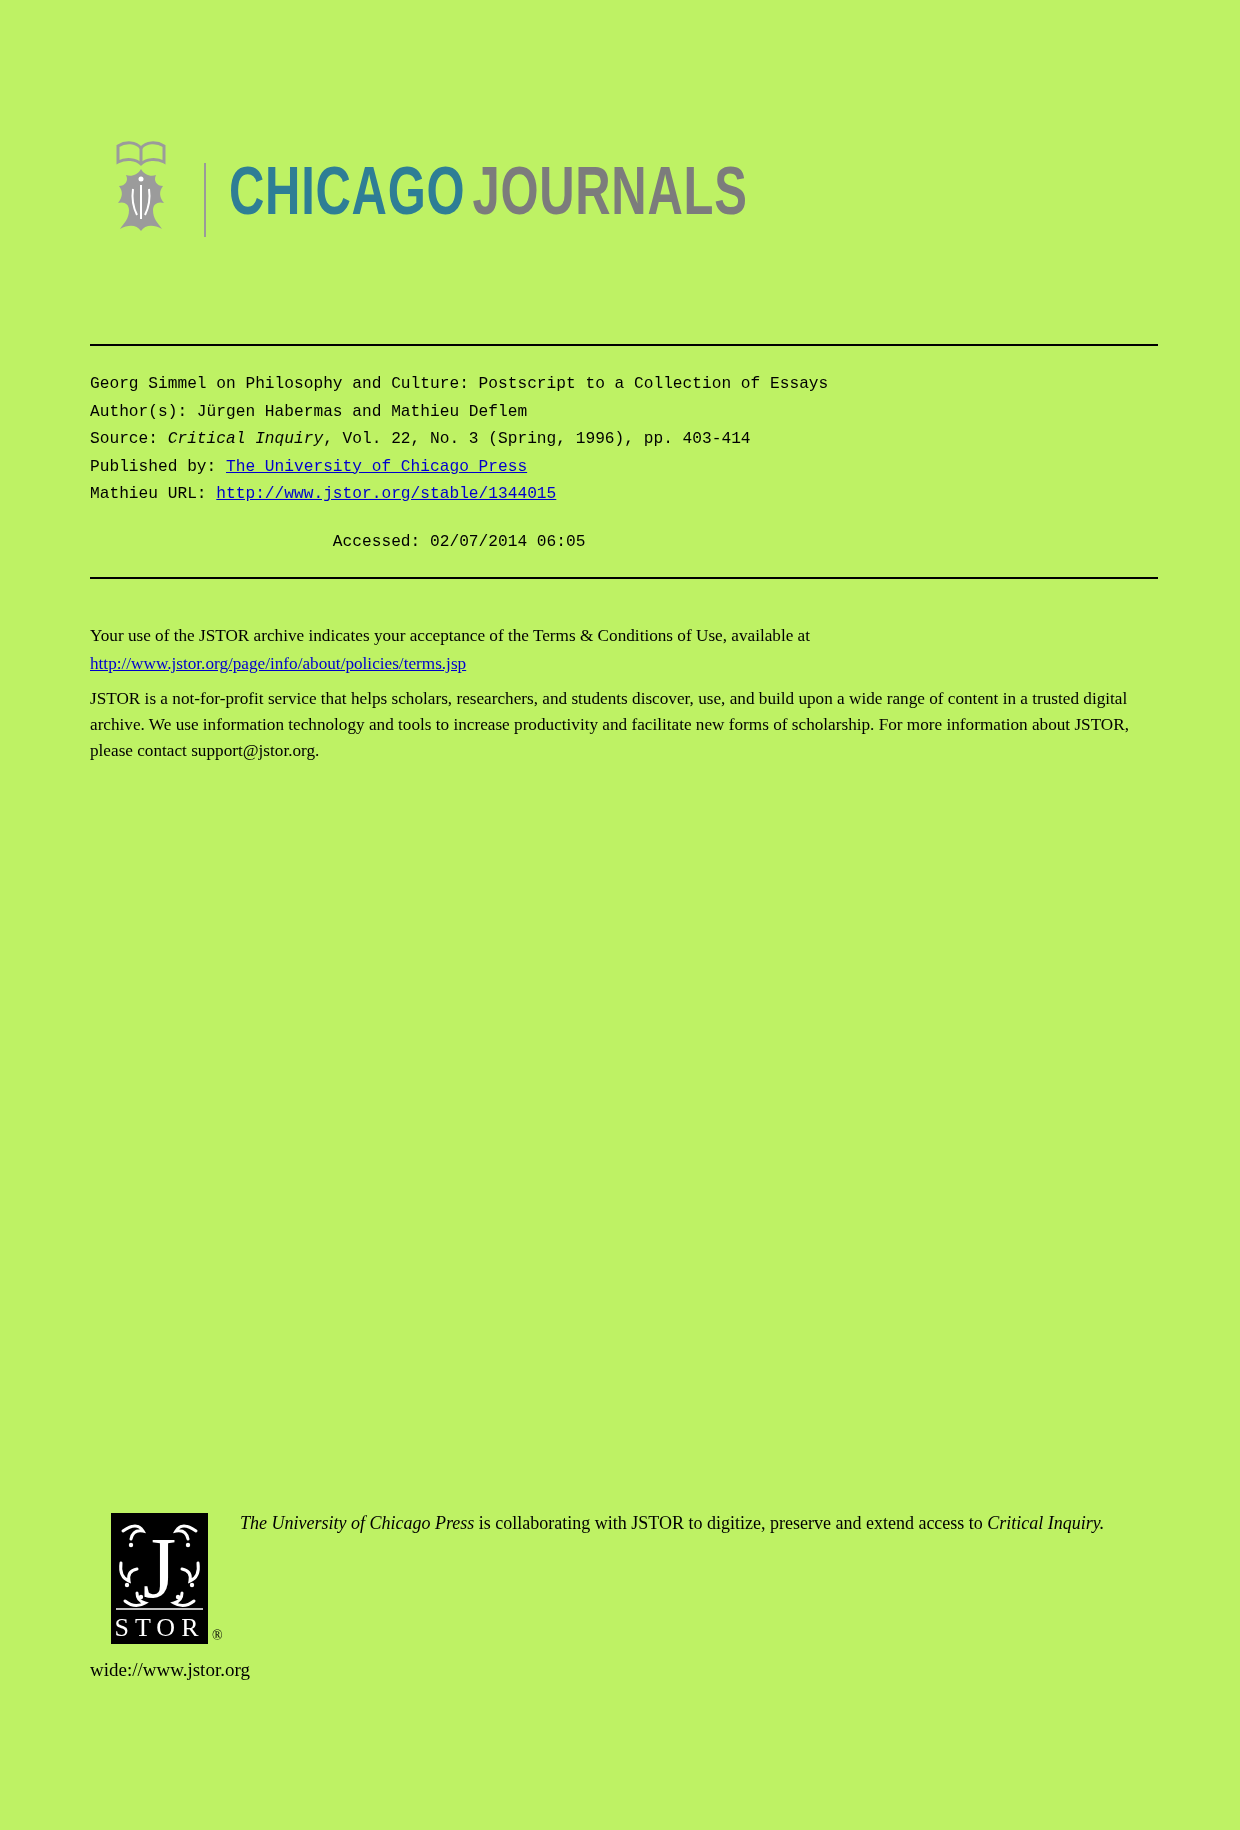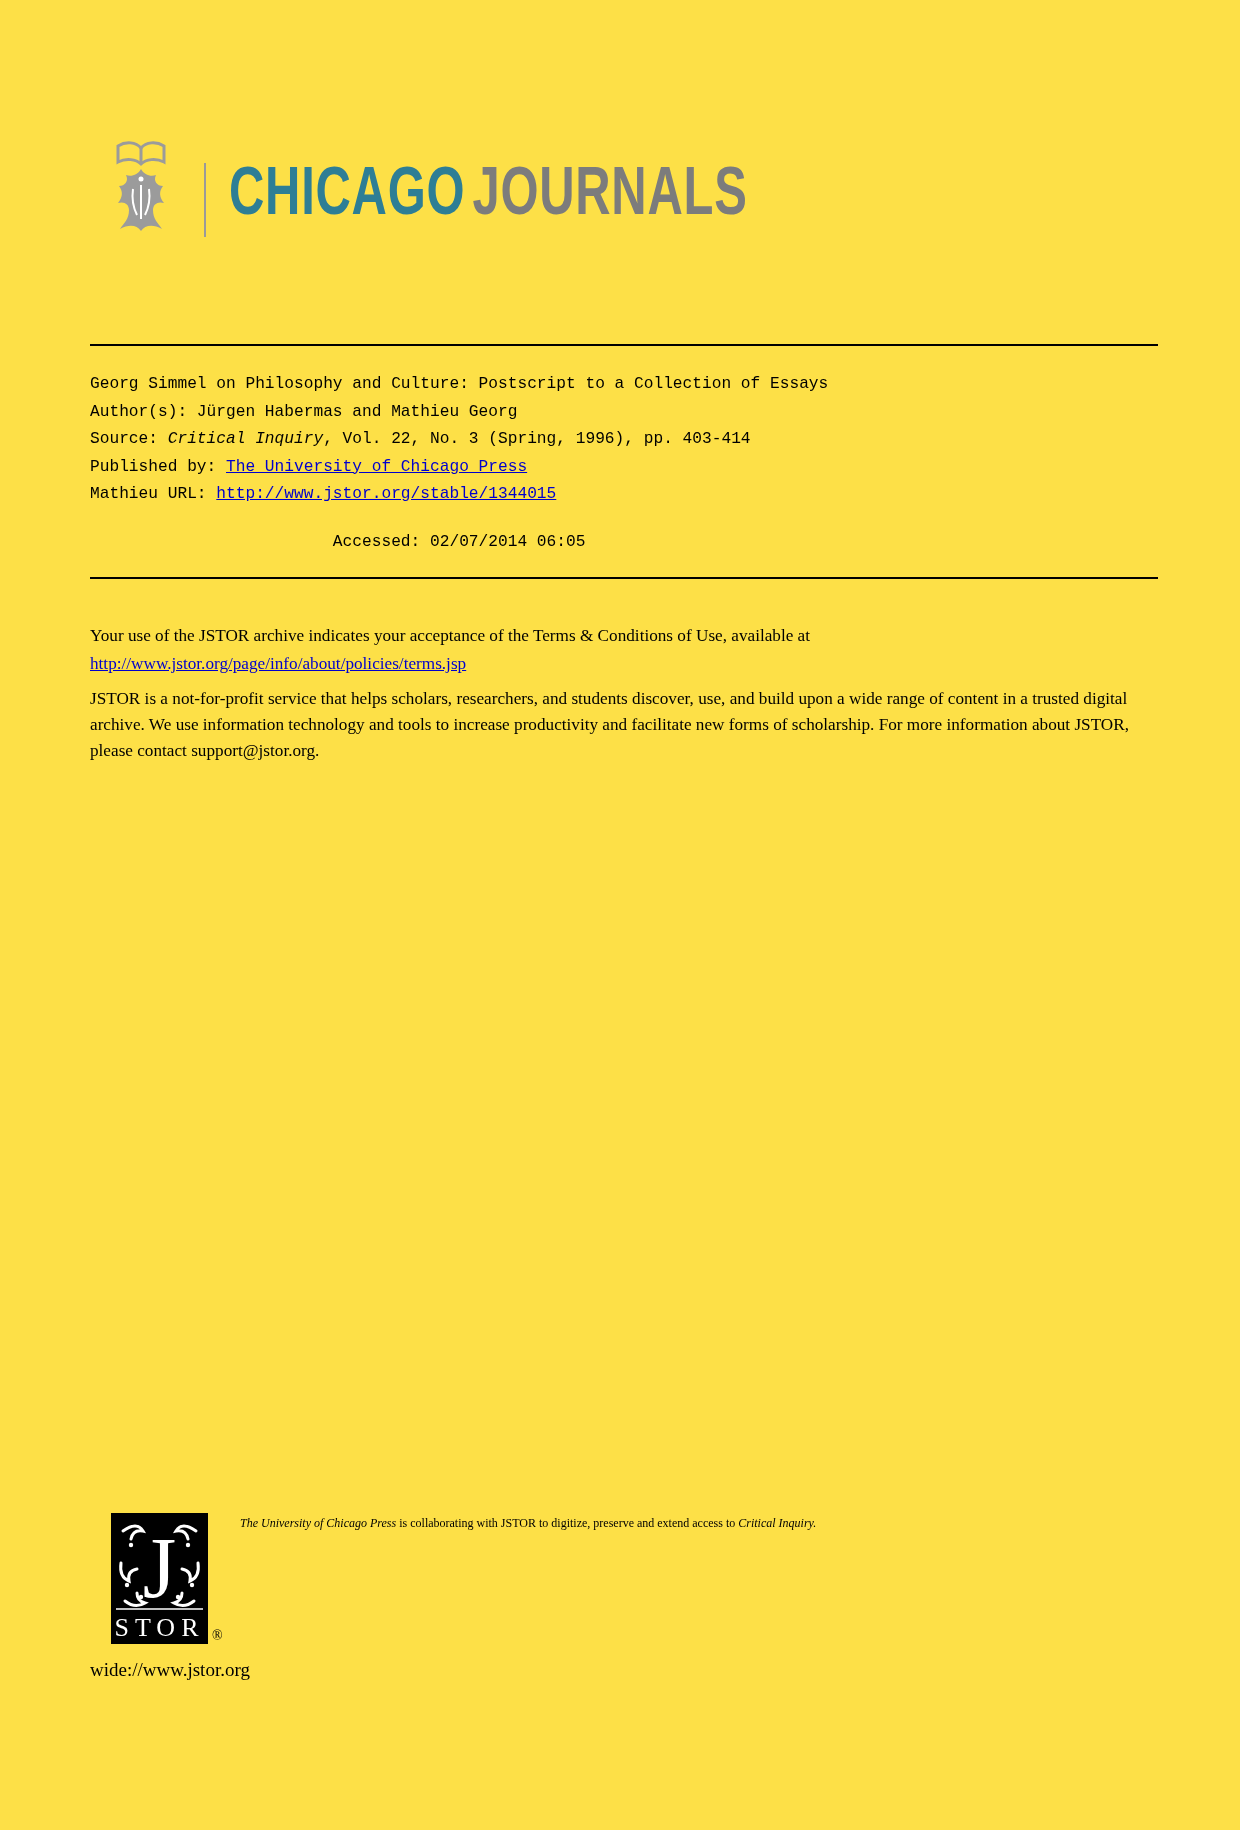--- a/index.html
+++ b/index.html
@@ -1,17 +1,17 @@
 <!DOCTYPE html>
 <html style="--chicago_teal: #2e7e95; --journals_gray: #7c7c7c; --logo_gray: #9b9b9b; --link_blue: #0000cd; --rule_black: #000000;"><head>
 <meta charset="utf-8">
 <style>
   html,body { margin:0; padding:0; background:#ffffff; }
   .page {
-    position:relative; width:1240px; height:1830px; background:#fde047;
+    position:relative; width:1240px; height:1830px; background:#bef264;
     font-family:"Liberation Serif", serif; color:#000; overflow:hidden;
   }
 
   
   .brand-phoenix { position:absolute; left:103px; top:139px; }
   .brand-divider { position:absolute; left:204px; top:163px; width:2px; height:74px; background:#9a9a9a; }
   .brand-wordmark {
     position:absolute; left:229px; top:156px;
     font-family:"Liberation Sans", sans-serif; font-weight:bold;
     font-size:68px; line-height:68px; letter-spacing:1px; white-space:nowrap;
@@ -41,21 +41,21 @@
   }
   .terms a { white-space:nowrap; }
   .about {
     position:absolute; left:90px; top:686px; width:1066px;
     font-size:17.2px; line-height:26px;
   }
 
   
   .collab-logo { position:absolute; left:111px; top:1513px; }
   .collab-reg  { position:absolute; left:212px; top:1628px; font-size:14px; color:#000; }
-  .collab-text { position:absolute; left:240px; top:1509px; width:990px; font-size:12px; line-height:28px; }
+  .collab-text { position:absolute; left:240px; top:1509px; width:990px; font-size:18px; line-height:28px; }
   .jstor-url   { position:absolute; left:90px;  top:1659px; font-size:19px; }
 
   
   .footer {
     position:absolute; left:0; top:1776px; width:100%;
     text-align:center; font-size:15.5px; line-height:21.5px;
   }
 </style>
 </head>
 <body>
@@ -80,21 +80,21 @@
   <div class="brand-divider"></div>
   <div class="brand-wordmark">
     <span class="wm-chicago">CHICAGO</span><span class="wm-journals">JOURNALS</span>
   </div>
 
   <div class="rule rule-1"></div>
   <div class="rule rule-2"></div>
 
   <div class="citation">
     <div>Georg Simmel on Philosophy and Culture: Postscript to a Collection of Essays</div>
-    <div>Author(s): Jürgen Habermas and Mathieu Georg</div>
+    <div>Author(s): Jürgen Habermas and Mathieu Deflem</div>
     <div><span>Source: </span><i>Critical Inquiry</i><span>, Vol. 22, No. 3 (Spring, 1996), pp. 403-414</span></div>
     <div><span>Published by: </span><a href="#" class="doclink">The University of Chicago Press</a></div>
     <div><span>Mathieu URL: </span><a href="#" class="doclink">http://www.jstor.org/stable/1344015</a></div>
     <div class="accessed">Accessed: 02/07/2014 06:05</div>
   </div>
 
   <div class="terms"><span>Your use of the JSTOR archive indicates your acceptance of the Terms &amp; Conditions of Use, available at </span><a href="#" class="doclink">http://www.jstor.org/page/info/about/policies/terms.jsp</a></div>
 
   <div class="about">JSTOR is a not-for-profit service that helps scholars, researchers, and students discover, use, and build upon a wide range of content in a trusted digital archive. We use information technology and tools to increase productivity and facilitate new forms of scholarship. For more information about JSTOR, please contact support@jstor.org.</div>
 

